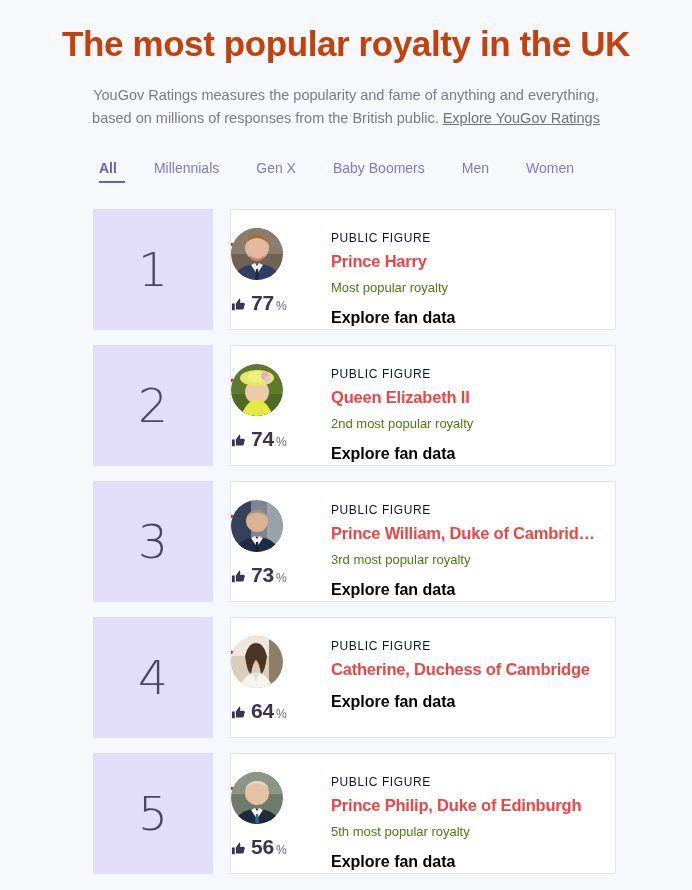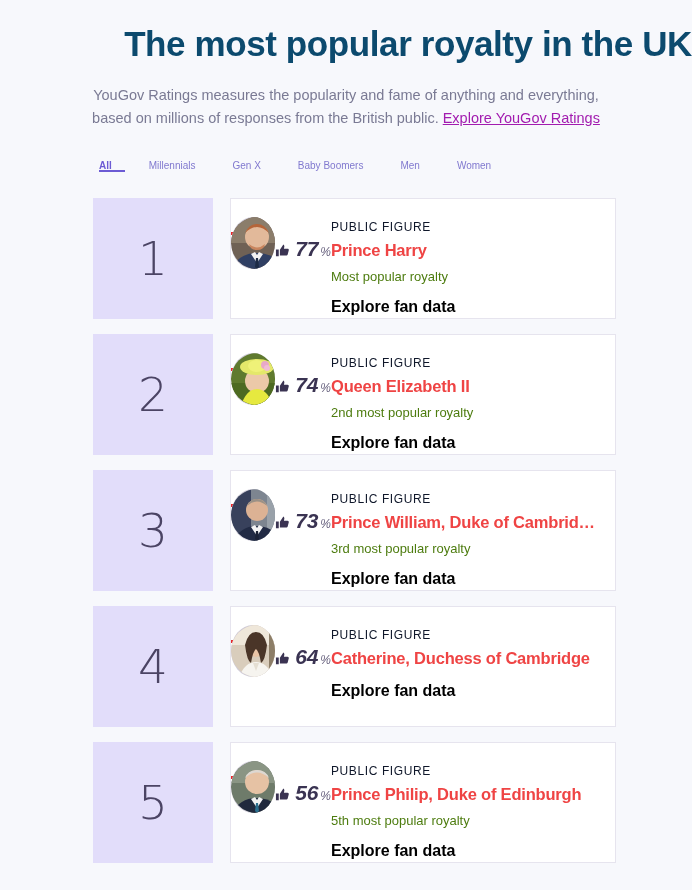--- a/index.html
+++ b/index.html
@@ -20,56 +20,56 @@
   .page {
     width: 692px;
     height: 890px;
     position: relative;
   }
 
   
   .page-title {
     font-size: 35px;
     font-weight: bold;
-    color: #0c4a6e;
-    text-align: right;
+    color: #c2410c;
+    text-align: center;
     letter-spacing: -0.4px;
     padding-top: 22px;
     line-height: 44px;
   }
 
   .subtitle {
     width: 520px;
     margin: 18px auto 0 auto;
     font-size: 14.5px;
     line-height: 23px;
     color: #7a7a94;
     text-align: center;
   }
 
   .subtitle-link {
-    color: #a21caf;
+    color: #737373;
     text-decoration: underline;
     cursor: pointer;
   }
 
   
   .tabs {
     margin-top: 30px;
     padding-left: 99px;
     display: flex;
     align-items: flex-start;
     gap: 0px;
   }
 
   .tab {
-    font-size: 10px;
+    font-size: 14px;
     color: #8179cf;
     cursor: pointer;
-    padding: 0 0 1px 0;
+    padding: 0 0 7px 0;
     margin-right: 37px;
     position: relative;
     white-space: nowrap;
   }
 
   .tab.active {
     color: #6c5bd4;
     font-weight: bold;
   }
 
@@ -130,23 +130,22 @@
     top: 33px;
     width: 22px;
     height: 3px;
     background: #e8262a;
   }
 
   .left-col {
     width: 100px;
     min-width: 100px;
     display: flex;
-    align-items: center;
+    flex-direction: column;
     padding-top: 2px;
-    font-style: italic;
   }
 
   .avatar {
     width: 52px;
     height: 52px;
     border-radius: 50%;
     overflow: hidden;
     position: relative;
     background: #cfcbd8;
   }

